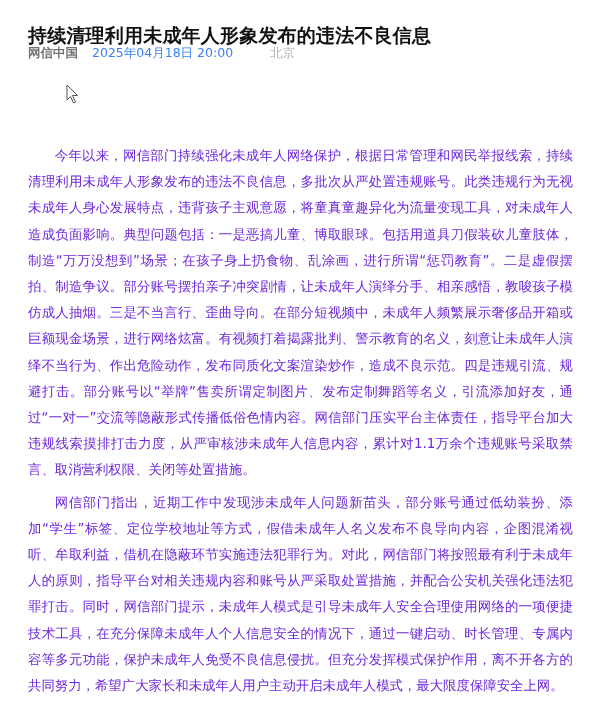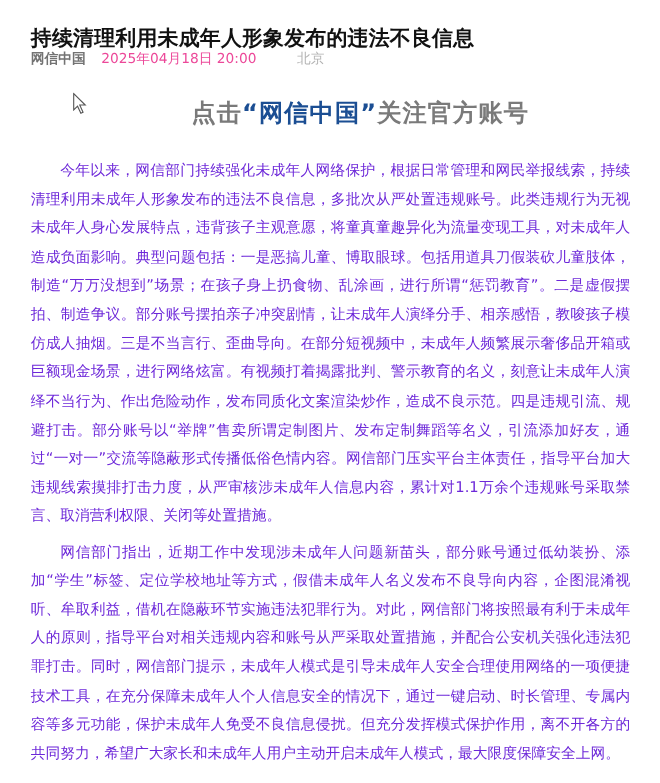--- a/index.html
+++ b/index.html
@@ -13,21 +13,21 @@
   .title {
     position: absolute; left: 28px; top: 8px; width: 560px;
     font-size: 19px; font-weight: bold; color: #111;
     line-height: 28px; letter-spacing: 0.2px;
   }
   .meta {
     position: absolute; left: 28px; top: 44px;
     font-size: 12.5px; line-height: 18px; white-space: nowrap;
   }
   .meta .source { color: #737373; font-weight: bold; margin-right: 10px; }
-  .meta .date { color: #ec4899; margin-right: 10px; }
+  .meta .date { color: #3b82f6; margin-right: 10px; }
   .meta .loc { color: #b2b2b2; margin-left: 23px; }
   .banner {
     position: absolute; left: 66px; top: 82px; height: 44px; width: 470px;
   }
   .cursor { position: absolute; left: 0; top: 2px; width: 14px; height: 20px; }
   .logo { position: absolute; left: 20px; top: 0; width: 86px; height: 44px; }
   .logo .arc { position: absolute; left: 0; top: 0; width: 86px; height: 16px; }
   .logo .letters {
     position: absolute; left: 0; top: 10px; width: 86px;
     font-family: "Liberation Sans", sans-serif; font-weight: bold;
@@ -54,21 +54,18 @@
 <div class="meta">
   <span class="source">网信中国</span>
   <span class="date">2025年04月18日 20:00</span>
   <span class="loc">北京</span>
 </div>
 
 <div class="banner">
   <svg class="cursor" viewBox="0 0 14 20">
     <path d="M1 1 L1 16 L4.5 12.5 L7.5 19 L9.5 18 L6.5 11.5 L11.5 11.5 Z" fill="#ffffff" stroke="#555" stroke-width="1"></path>
   </svg>
-  <div class="banner-text">
-    <span>点击</span><span class="brand">“网信中国”</span><span>关注官方账号</span>
-  </div>
 </div>
 
 <div class="article">
   <p>今年以来，网信部门持续强化未成年人网络保护，根据日常管理和网民举报线索，持续清理利用未成年人形象发布的违法不良信息，多批次从严处置违规账号。此类违规行为无视未成年人身心发展特点，违背孩子主观意愿，将童真童趣异化为流量变现工具，对未成年人造成负面影响。典型问题包括：一是恶搞儿童、博取眼球。包括用道具刀假装砍儿童肢体，制造“万万没想到”场景；在孩子身上扔食物、乱涂画，进行所谓“惩罚教育”。二是虚假摆拍、制造争议。部分账号摆拍亲子冲突剧情，让未成年人演绎分手、相亲感悟，教唆孩子模仿成人抽烟。三是不当言行、歪曲导向。在部分短视频中，未成年人频繁展示奢侈品开箱或巨额现金场景，进行网络炫富。有视频打着揭露批判、警示教育的名义，刻意让未成年人演绎不当行为、作出危险动作，发布同质化文案渲染炒作，造成不良示范。四是违规引流、规避打击。部分账号以“举牌”售卖所谓定制图片、发布定制舞蹈等名义，引流添加好友，通过“一对一”交流等隐蔽形式传播低俗色情内容。网信部门压实平台主体责任，指导平台加大违规线索摸排打击力度，从严审核涉未成年人信息内容，累计对1.1万余个违规账号采取禁言、取消营利权限、关闭等处置措施。</p>
   <p>网信部门指出，近期工作中发现涉未成年人问题新苗头，部分账号通过低幼装扮、添加“学生”标签、定位学校地址等方式，假借未成年人名义发布不良导向内容，企图混淆视听、牟取利益，借机在隐蔽环节实施违法犯罪行为。对此，网信部门将按照最有利于未成年人的原则，指导平台对相关违规内容和账号从严采取处置措施，并配合公安机关强化违法犯罪打击。同时，网信部门提示，未成年人模式是引导未成年人安全合理使用网络的一项便捷技术工具，在充分保障未成年人个人信息安全的情况下，通过一键启动、时长管理、专属内容等多元功能，保护未成年人免受不良信息侵扰。但充分发挥模式保护作用，离不开各方的共同努力，希望广大家长和未成年人用户主动开启未成年人模式，最大限度保障安全上网。</p>
 </div>
 
 </body></html>

